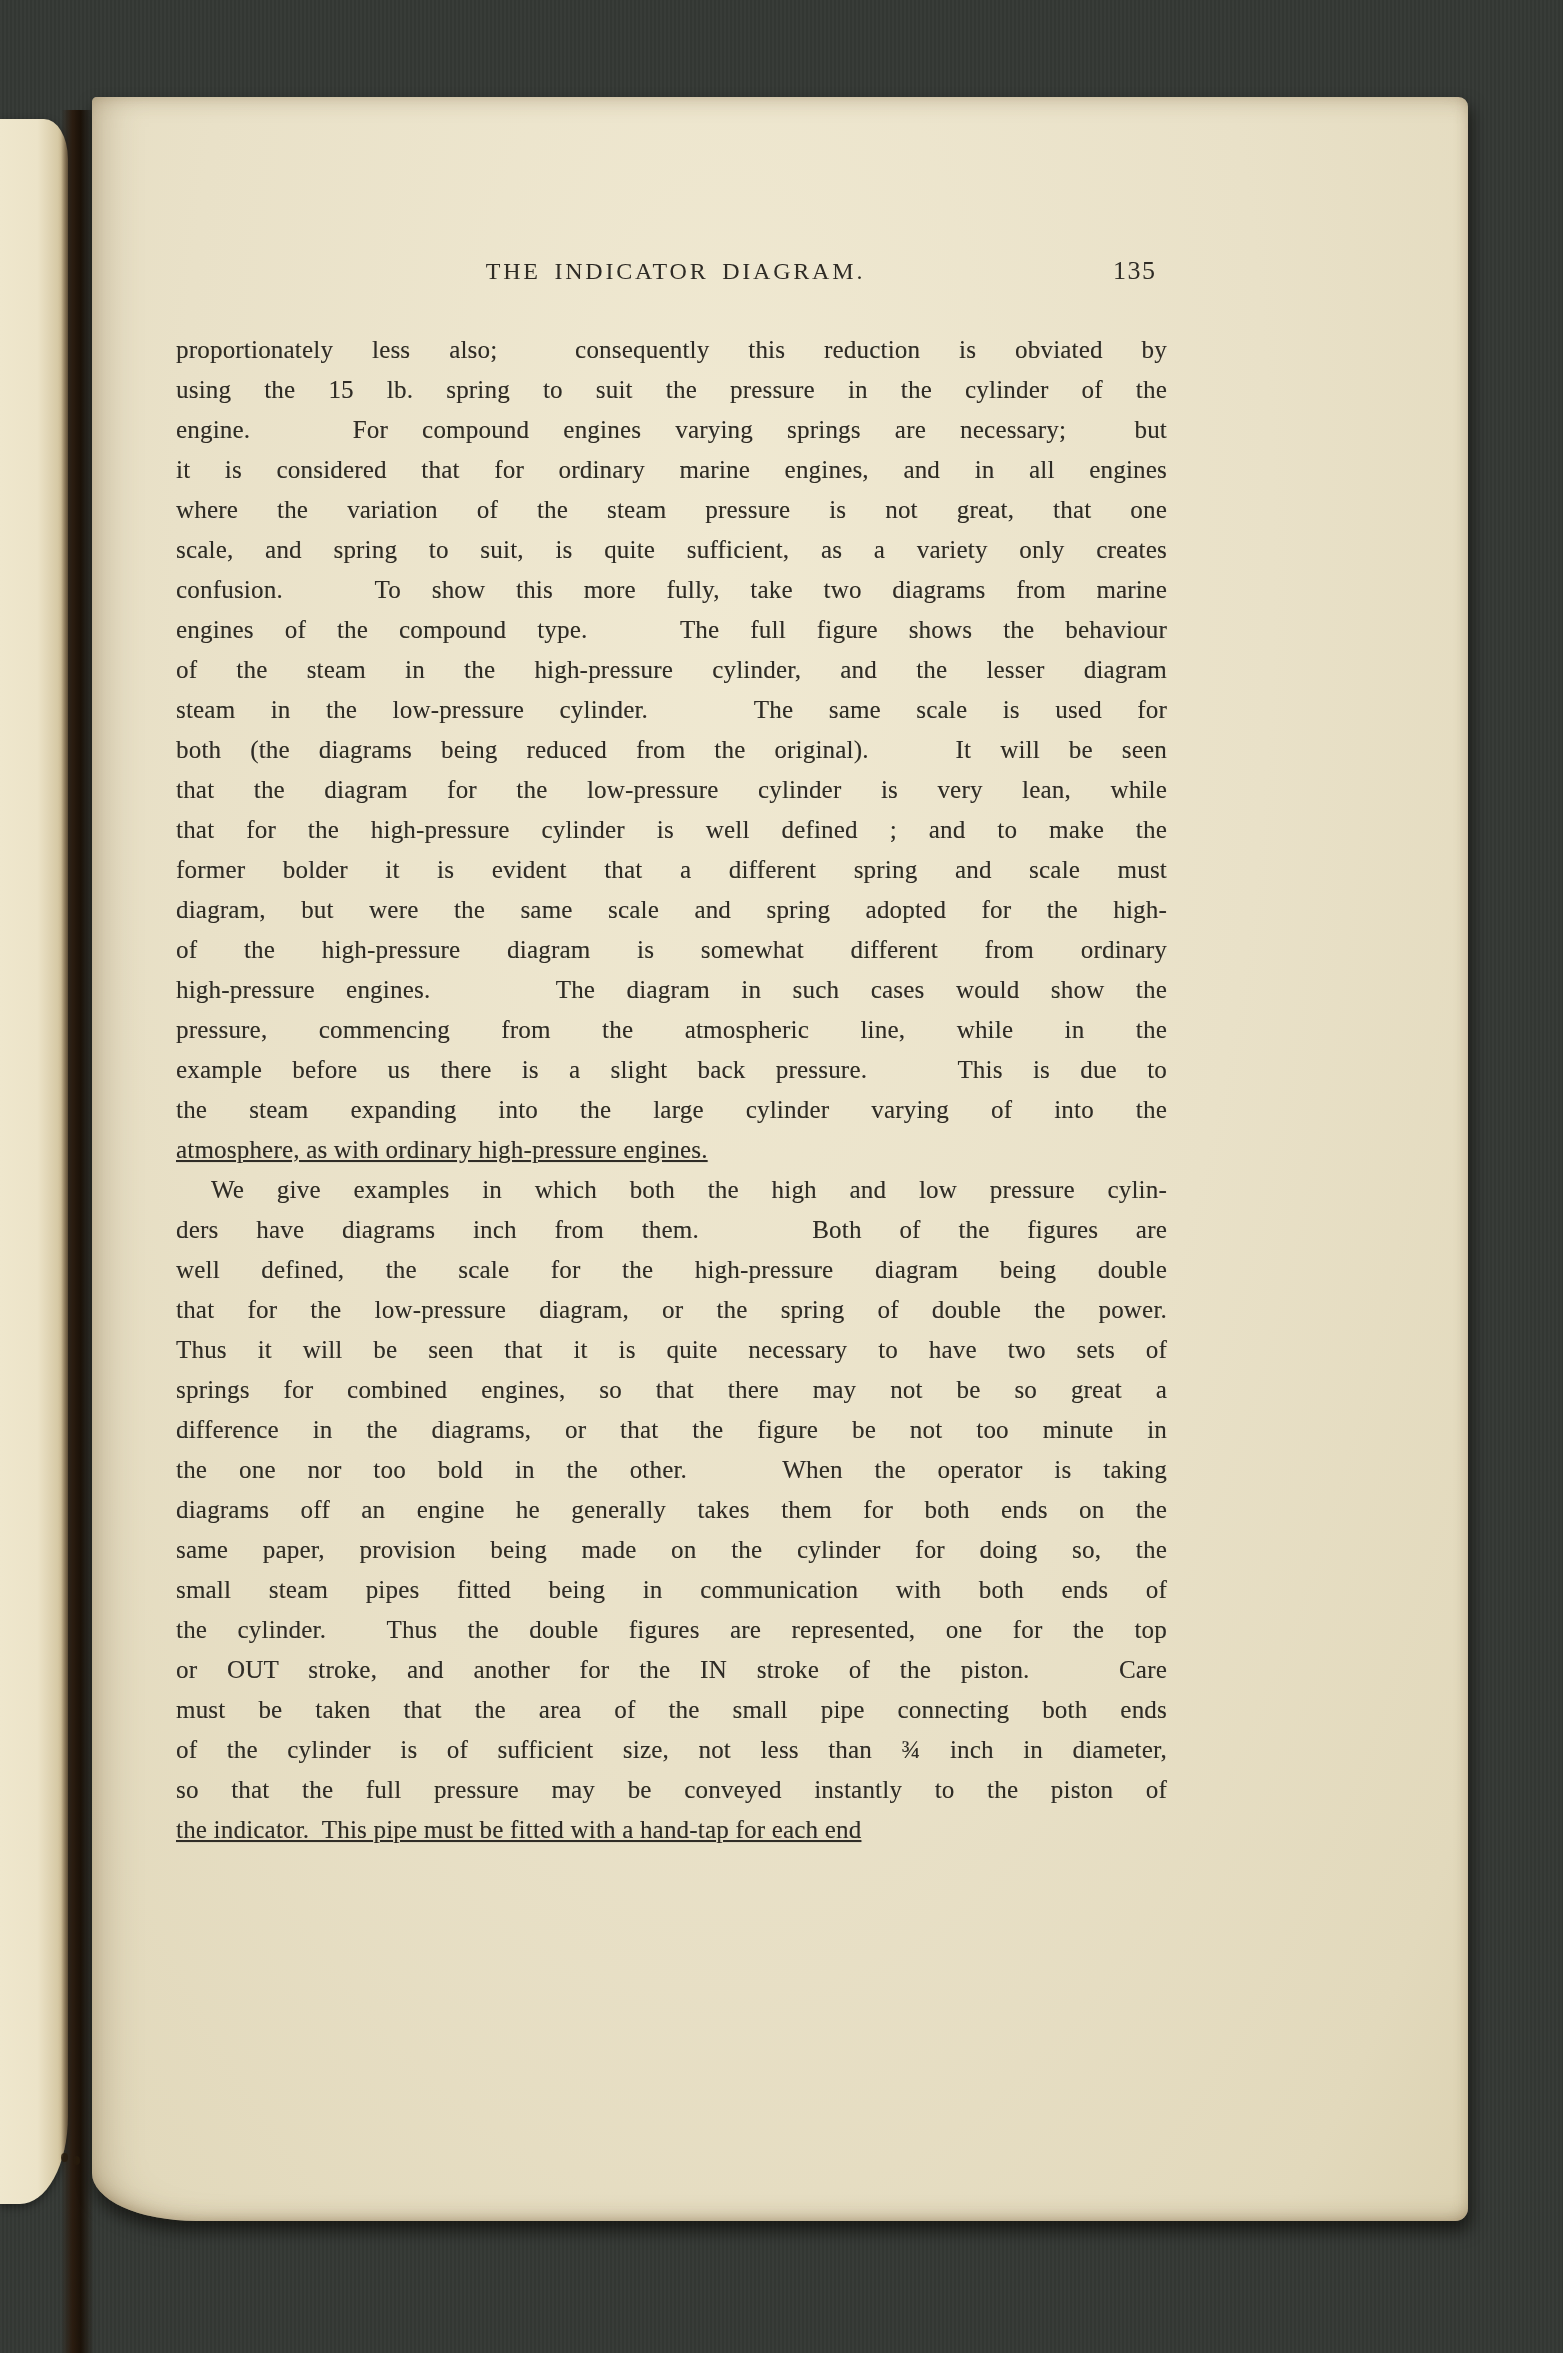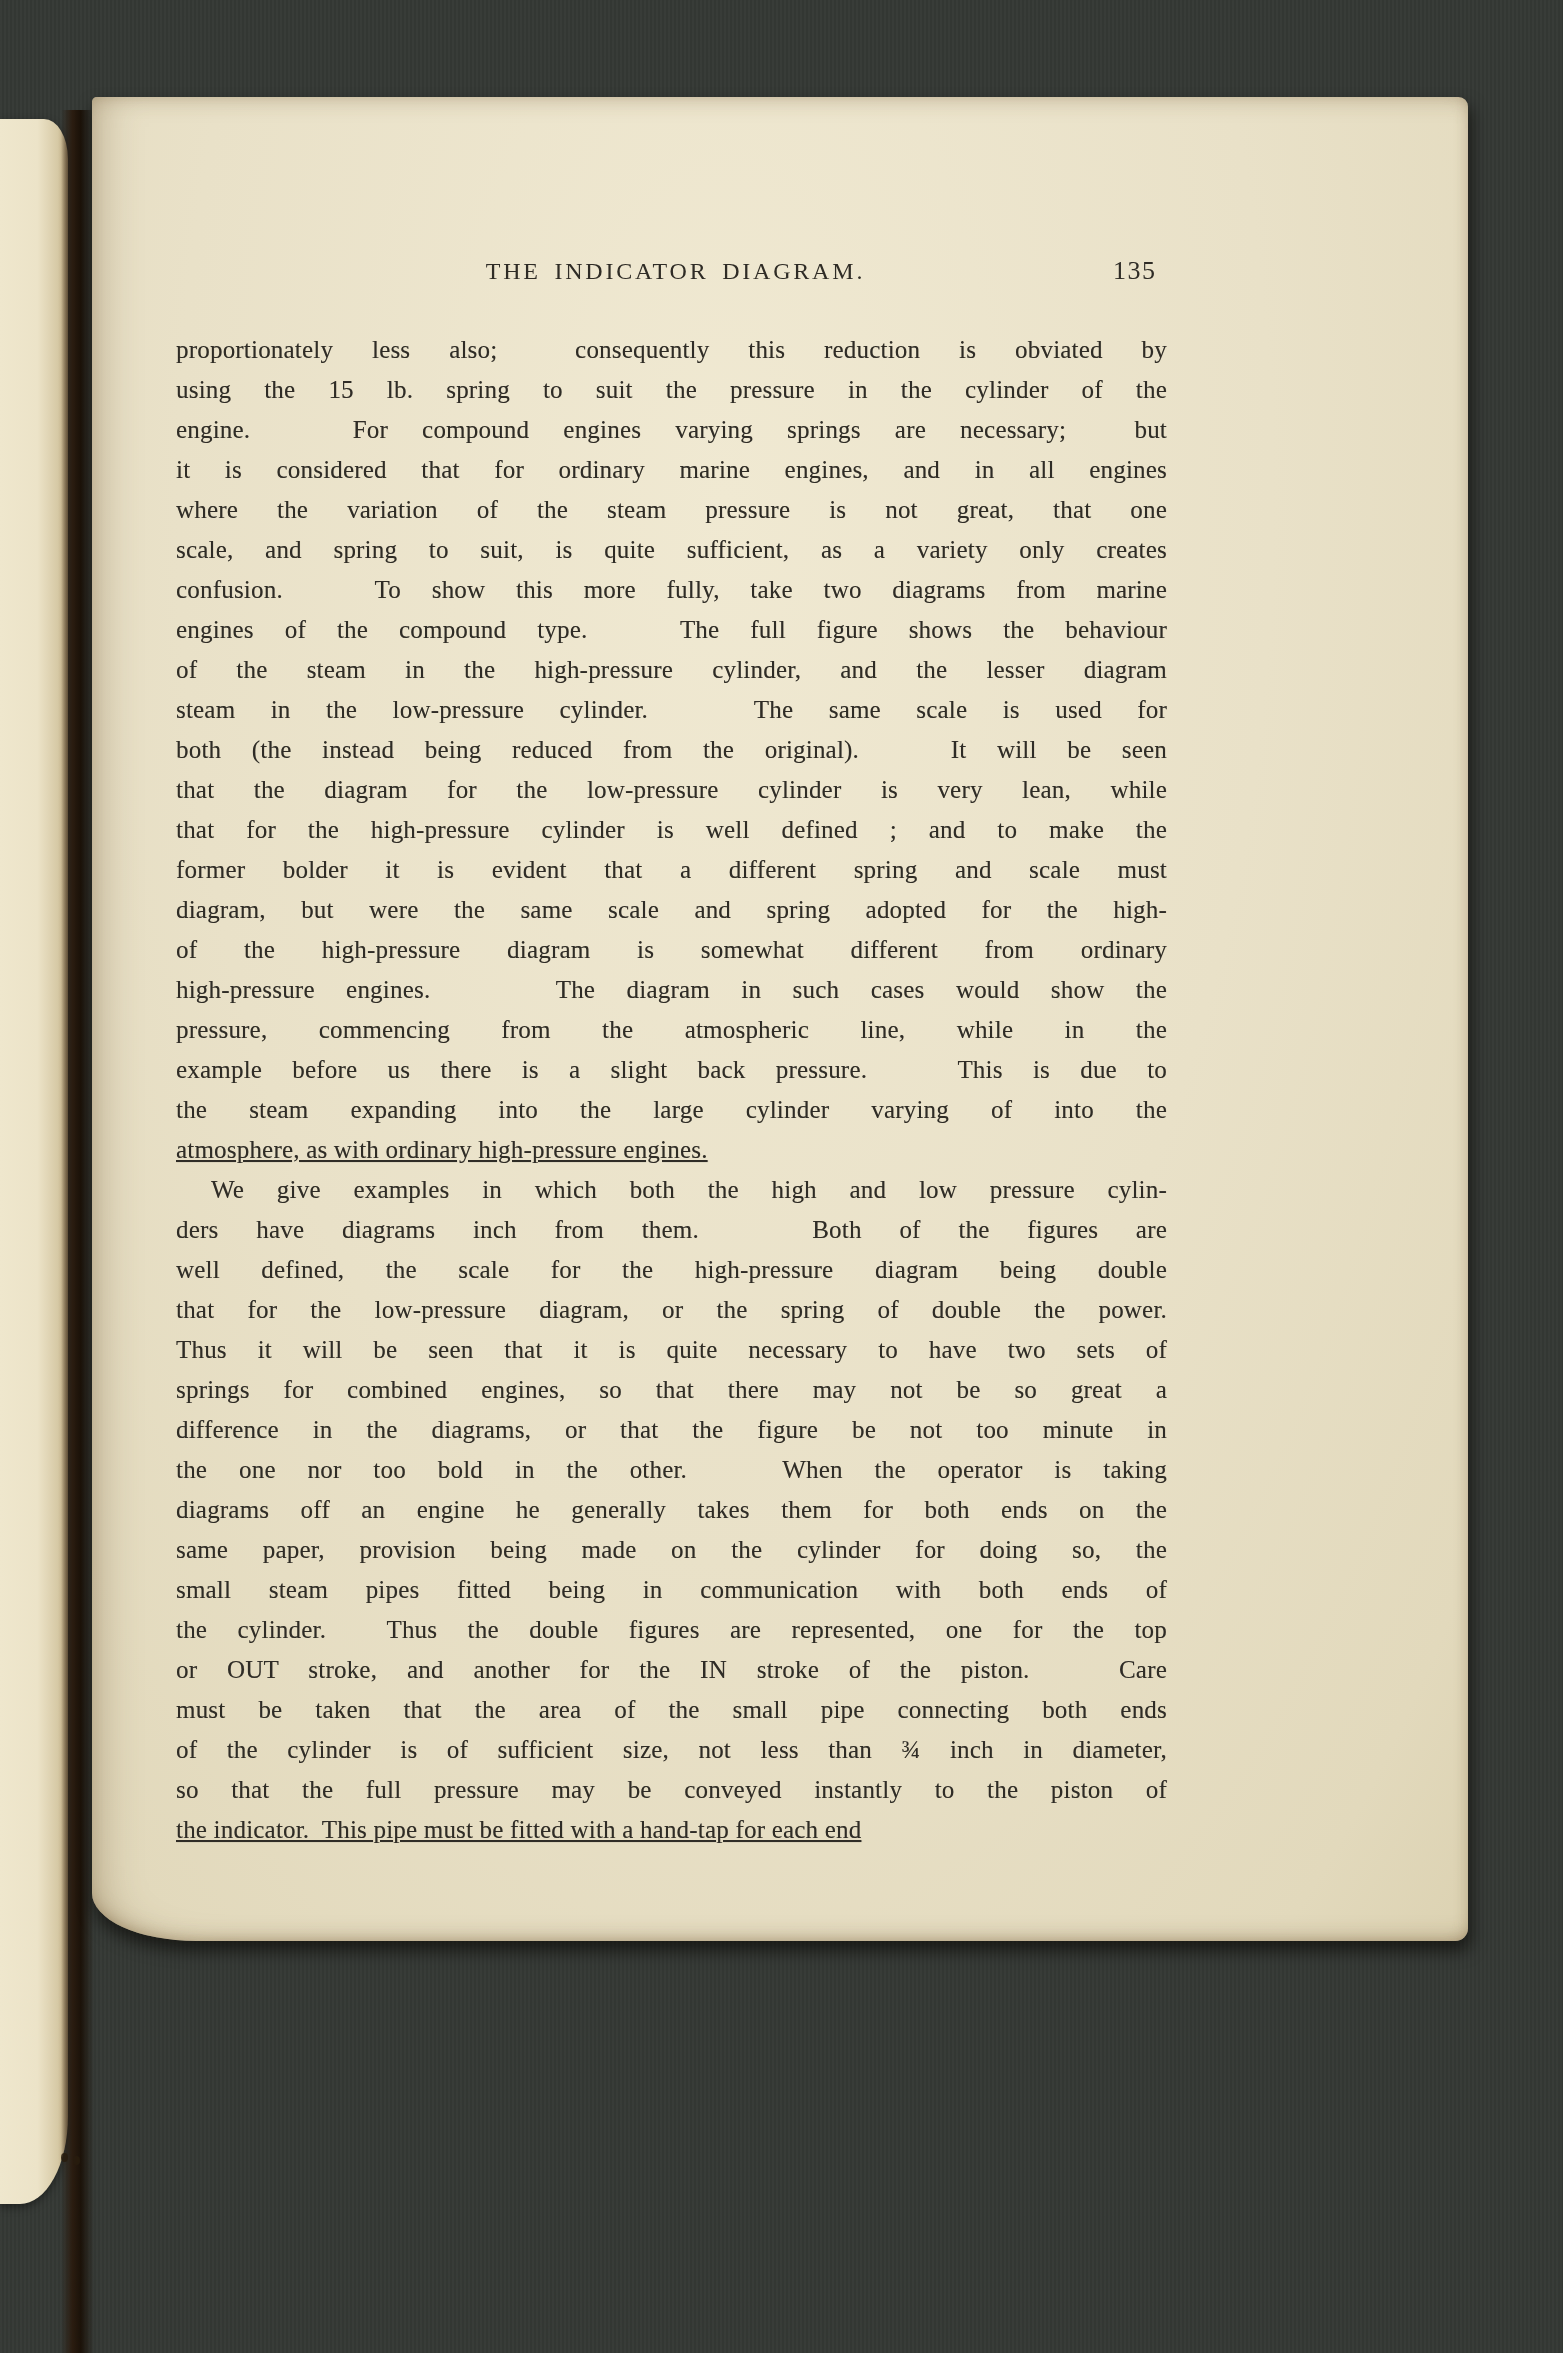--- a/index.html
+++ b/index.html
@@ -42,21 +42,21 @@
   .stitch-hole {
     position: absolute;
     width: 7.2px; height: 8.8px;
     border-radius: 50%;
     background: rgba(40,28,14,0.85);
   }
   
   .page {
     position: absolute;
     left: 92px; top: 97px;
-    width: 1376px; height: 1844px;
+    width: 1376px; height: 2124px;
     background:
       radial-gradient(ellipse at 46% 22%,
         var(--page-light, #f0e9d2) 0%,
         var(--page, #e9e1c8) 52%,
         #e2d9bc 88%,
         #dcd2b2 100%);
     border-radius: 4.8px 9.6px 12.7px 104px / 4.8px 9.6px 12.7px 48px;
     box-shadow:
       inset 27px 0 44px -22px rgba(110, 85, 50, 0.40),
       inset 0 -11px 19px -12px rgba(120, 95, 60, 0.55),
@@ -126,21 +126,21 @@
       <div class="line">proportionately less also;  consequently this reduction is obviated by</div>
       <div class="line">using the 15 lb. spring to suit the pressure in the cylinder of the</div>
       <div class="line">engine.   For compound engines varying springs are necessary;  but</div>
       <div class="line">it is considered that for ordinary marine engines, and in all engines</div>
       <div class="line">where the variation of the steam pressure is not great, that one</div>
       <div class="line">scale, and spring to suit, is quite sufficient, as a variety only creates</div>
       <div class="line">confusion.   To show this more fully, take two diagrams from marine</div>
       <div class="line">engines of the compound type.   The full figure shows the behaviour</div>
       <div class="line">of the steam in the high-pressure cylinder, and the lesser diagram</div>
       <div class="line">steam in the low-pressure cylinder.   The same scale is used for</div>
-      <div class="line">both (the instead being reduced from the original).   It will be seen</div>
+      <div class="line">both (the diagrams being reduced from the original).   It will be seen</div>
       <div class="line">that the diagram for the low-pressure cylinder is very lean, while</div>
       <div class="line">that for the high-pressure cylinder is well defined ; and to make the</div>
       <div class="line">former bolder it is evident that a different spring and scale must</div>
       <div class="line">diagram, but were the same scale and spring adopted for the high-</div>
       <div class="line">of the high-pressure diagram is somewhat different from ordinary</div>
       <div class="line">high-pressure engines.    The diagram in such cases would show the</div>
       <div class="line">pressure, commencing from the atmospheric line, while in the</div>
       <div class="line">example before us there is a slight back pressure.   This is due to</div>
       <div class="line">the steam expanding into the large cylinder varying of into the</div>
       <div class="line flush">atmosphere, as with ordinary high-pressure engines.</div>

